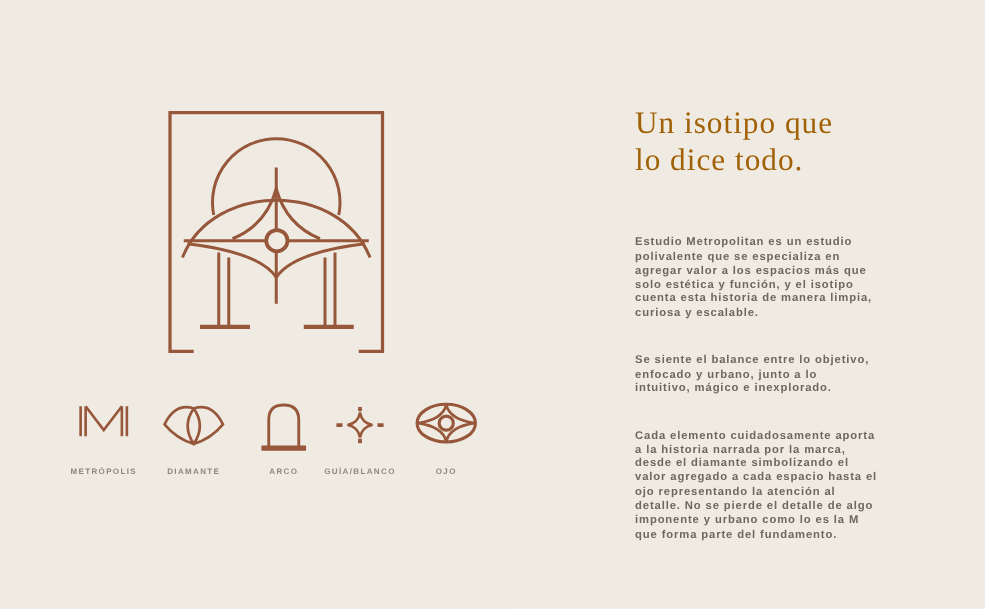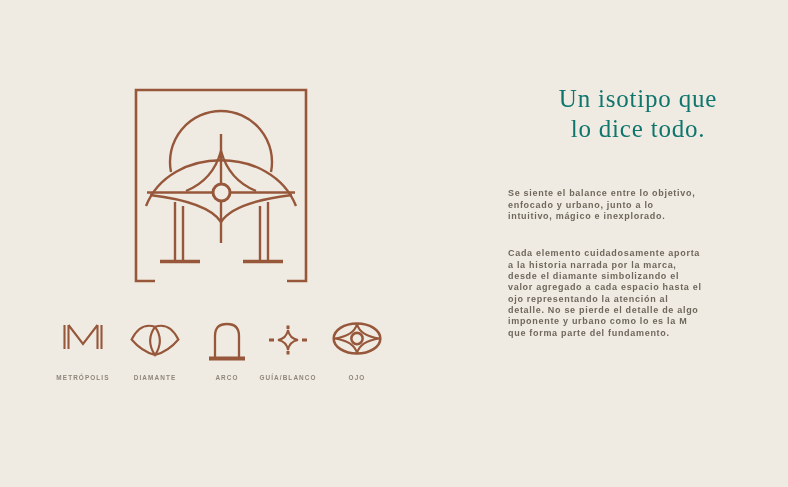--- a/index.html
+++ b/index.html
@@ -25,23 +25,22 @@
     text-align:center;
     font-size:6.4px;font-weight:700;letter-spacing:1.1px;
     color:#8f867b;
   }
   
   #headline{
     position:absolute;left:508px;top:84px;width:260px;
     font-family:"Liberation Serif", serif;
     font-weight:400;
     font-size:25px;line-height:30px;letter-spacing:0.8px;
-    color:#0f766e;
+    color:#a16207;
     white-space:pre-line;
-    text-align:center;
   }
   #body-copy{
     position:absolute;left:508px;top:177px;width:250px;
     color:#6e675c;
     font-size:9px;line-height:11.3px;letter-spacing:0.7px;font-weight:600;
     white-space:pre-line;
   }
   #body-copy .para{margin:0 0 15px 0;}
   .stroke{fill:none;stroke:#96573a;stroke-width:2.4;stroke-linecap:butt;}
 </style>
@@ -109,20 +108,26 @@
       <path class="stroke" style="stroke-width:2.2" d="M26,3 Q29,15 49,18 Q29,21 26,33 Q23,21 3,18 Q23,15 26,3 Z"></path>
       <circle cx="26" cy="18" r="5.8" fill="#f0ebe2" stroke="#96573a" stroke-width="2.6"></circle>
     </svg>
     <div class="glyph-label">OJO</div>
   </div>
 
   <h1 id="headline" style="margin:0;">Un isotipo que
 lo dice todo.</h1>
 
   <div id="body-copy">
+    <p class="para">Estudio Metropolitan es un estudio
+polivalente que se especializa en
+agregar valor a los espacios más que
+solo estética y función, y el isotipo
+cuenta esta historia de manera limpia,
+curiosa y escalable.</p>
     <p class="para">Se siente el balance entre lo objetivo,
 enfocado y urbano, junto a lo
 intuitivo, mágico e inexplorado.</p>
     <p class="para">Cada elemento cuidadosamente aporta
 a la historia narrada por la marca,
 desde el diamante simbolizando el
 valor agregado a cada espacio hasta el
 ojo representando la atención al
 detalle. No se pierde el detalle de algo
 imponente y urbano como lo es la M

